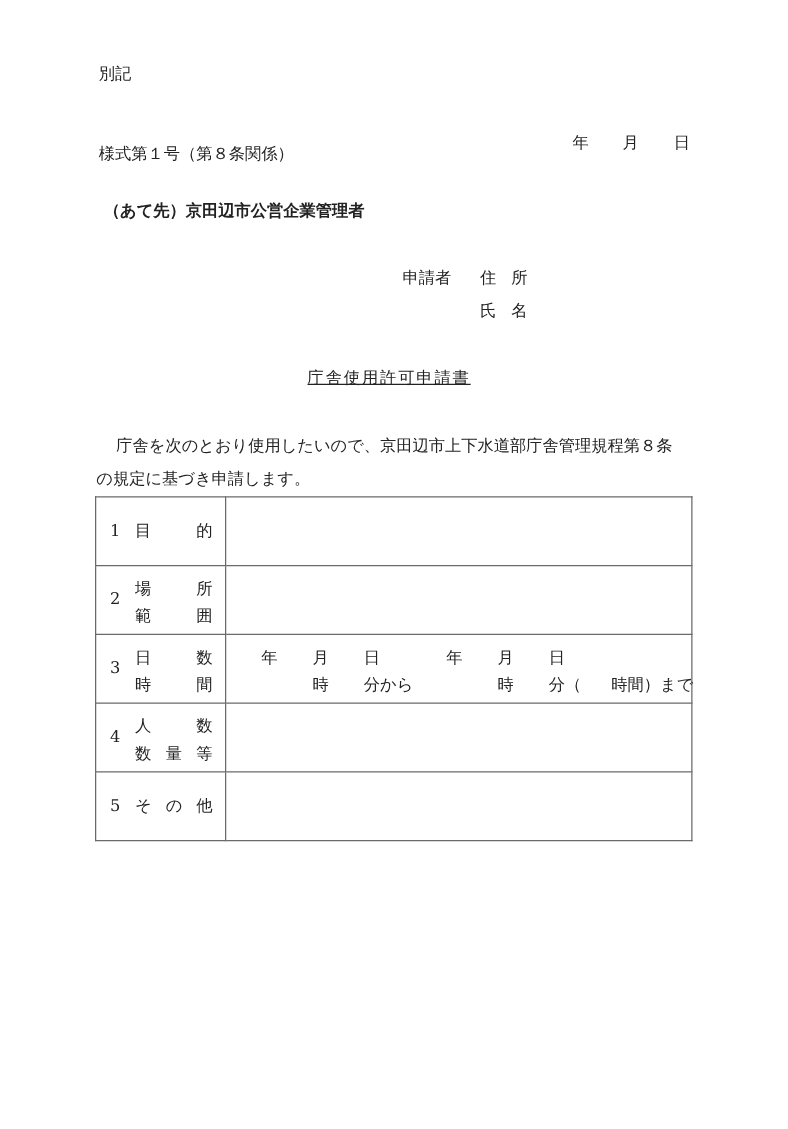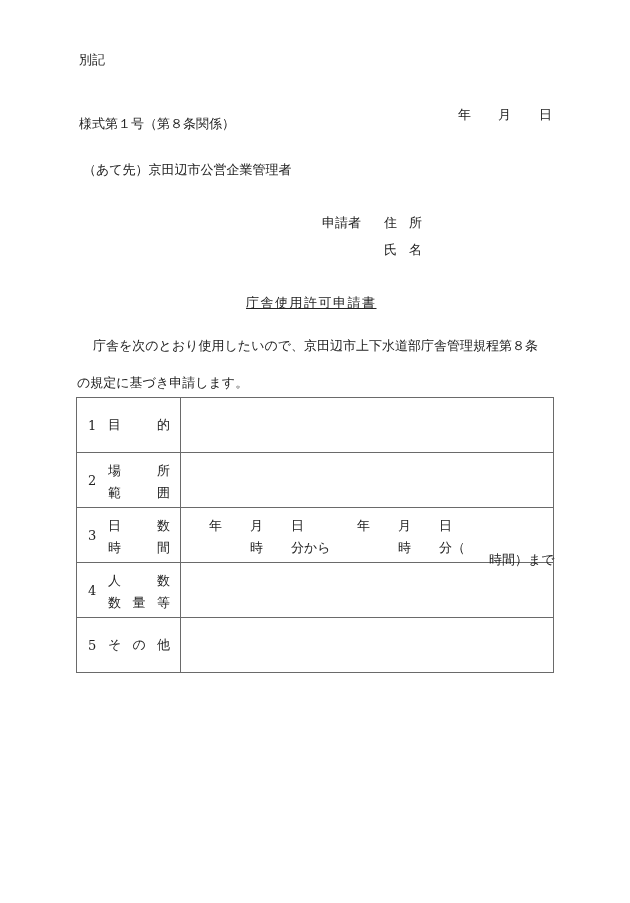--- a/index.html
+++ b/index.html
@@ -47,34 +47,34 @@
 
 <div class="abs" style="left:79px; top:52px;text-align:right;">別記</div>
 <div class="abs" style="left:79px; top:80px;margin-top:36px;">様式第１号（第８条関係）</div>
 
 <div>
   <span class="abs" style="left:458px; top:107px;">年</span>
   <span class="abs" style="left:498px; top:107px;">月</span>
   <span class="abs" style="left:539px; top:107px;">日</span>
 </div>
 
-<div class="abs" style="left:83px; top:162px;">（あて先）京田辺市公営企業管理者</div>
+<div class="abs" style="left:83px; top:162px;font-weight:bold;">（あて先）京田辺市公営企業管理者</div>
 
 <div>
   <span class="abs" style="left:322px; top:215px;">申請者</span>
   <span class="abs" style="left:384px; top:215px;">住</span>
   <span class="abs" style="left:409px; top:215px;">所</span>
   <span class="abs" style="left:384px; top:242px;">氏</span>
   <span class="abs" style="left:409px; top:242px;">名</span>
 </div>
 
 <div class="abs" style="left:246px; top:295px; letter-spacing:1.5px;text-decoration:underline;">庁舎使用許可申請書</div>
 
-<div class="abs" style="left:93px; top:338px;">庁舎を次のとおり使用したいので、京田辺市上下水道部庁舎管理規程第８条</div>
-<div class="abs" style="left:77px; top:376px;font-family:Liberation Mono, monospace;">の規定に基づき申請します。</div>
+<div class="abs" style="left:93px; top:350px;">庁舎を次のとおり使用したいので、京田辺市上下水道部庁舎管理規程第８条</div>
+<div class="abs" style="left:77px; top:376px;">の規定に基づき申請します。</div>
 
 <table class="form">
   <tbody>
       <tr>
     <td class="label-cell">
       <span class="num">1</span>
       <span class="lbl single">
         <span>目</span>
         <span>的</span>
       </span>
@@ -111,21 +111,21 @@
       <span class="cell-txt" style="left:28px; top:9px;">年</span>
       <span class="cell-txt" style="left:69px; top:9px;">月</span>
       <span class="cell-txt" style="left:110px; top:9px;">日</span>
       <span class="cell-txt" style="left:176px; top:9px;">年</span>
       <span class="cell-txt" style="left:217px; top:9px;">月</span>
       <span class="cell-txt" style="left:258px; top:9px;">日</span>
       <span class="cell-txt" style="left:69px; top:31px;">時</span>
       <span class="cell-txt" style="left:110px; top:31px;">分から</span>
       <span class="cell-txt" style="left:217px; top:31px;">時</span>
       <span class="cell-txt" style="left:258px; top:31px;">分（</span>
-      <span class="cell-txt" style="left:308px; top:43px;">時間）まで</span>
+      <span class="cell-txt" style="left:308px; top:31px;">時間）まで</span>
     </td>
   </tr>
   <tr>
     <td class="label-cell">
       <span class="num">4</span>
       <span class="lbl top">
         <span>人</span>
         <span>数</span>
       </span>
       <span class="lbl bottom">

